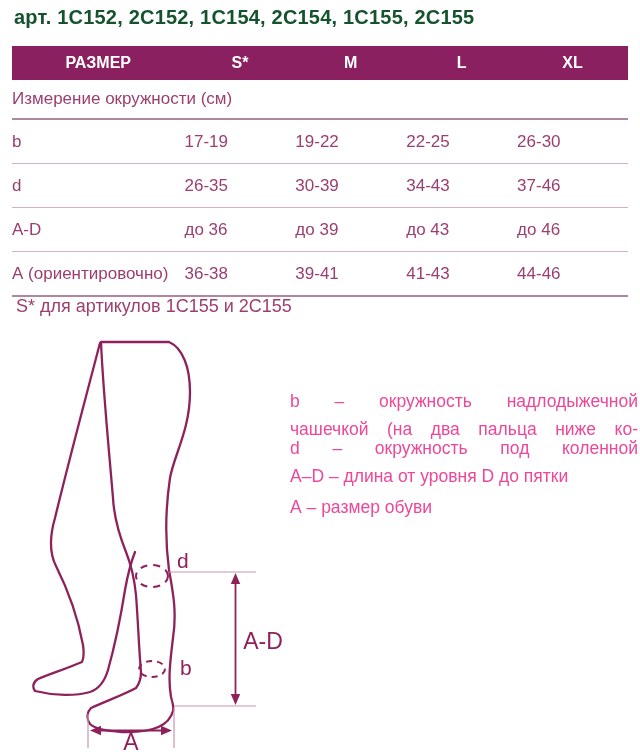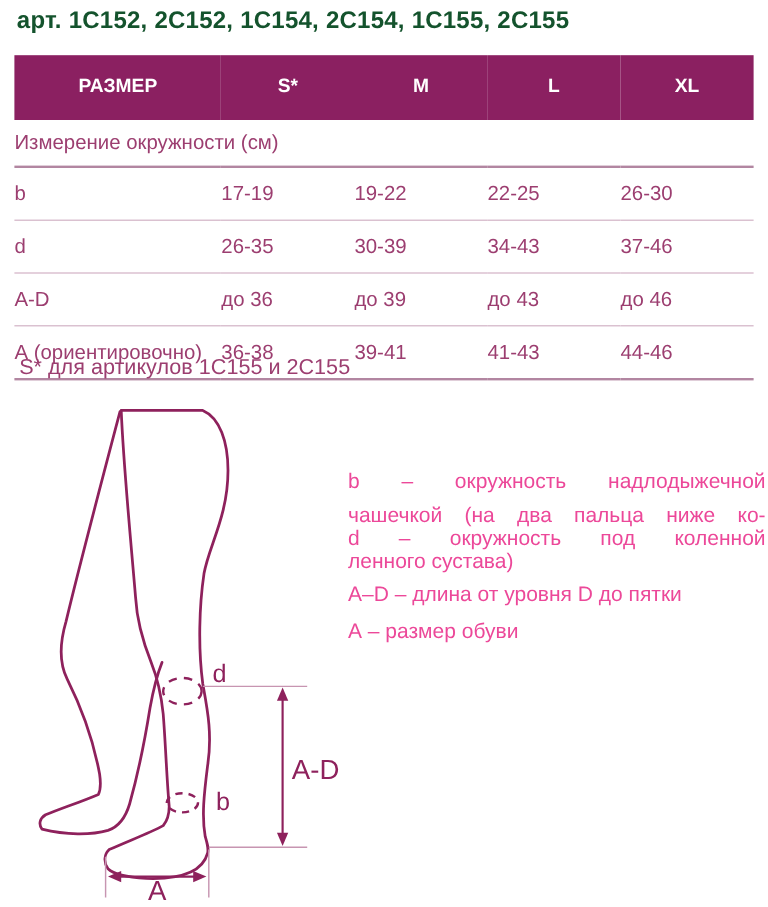--- a/index.html
+++ b/index.html
@@ -18,21 +18,21 @@
   table.size-table {
     position: absolute; left: 12px; top: 46px;
     width: 616px; border-collapse: collapse;
     table-layout: fixed;
   }
   table.size-table col.c0 { width: 28%; }
   table.size-table col.cx { width: 18%; }
   .size-table th {
     background: #8b2061; color: #ffffff;
     font-size: 16px; font-weight: bold;
-    height: 30px; text-align: center; padding: 12px;
+    height: 30px; text-align: center; padding: 2px;
   }
   .size-table td {
     color: #9c3e70; font-size: 17px;
     text-align: left; height: 43px; padding: 0;
   }
   .size-table td.subheader {
     height: 38px;
     border-bottom: 2px solid #b286a1;
   }
   .size-table tr.data-row td { border-bottom: 1.5px solid #d2b2c5; }
@@ -166,17 +166,16 @@
   </svg>
 </div>
 
 <div class="legend">
   <div class="para">
     <div class="jl">b – окружность надлодыжечной</div>
   </div>
   <div class="para">
     <div class="jl">чашечкой (на два пальца ниже ко-</div>
     <div class="jl">d – окружность под коленной</div>
-    <div class="ll">ленного сустава)</div>
   </div>
   <div class="para gap-lg ll">A–D – длина от уровня D до пятки</div>
   <div class="para ll">А – размер обуви</div>
 </div>
 
 </body></html>

